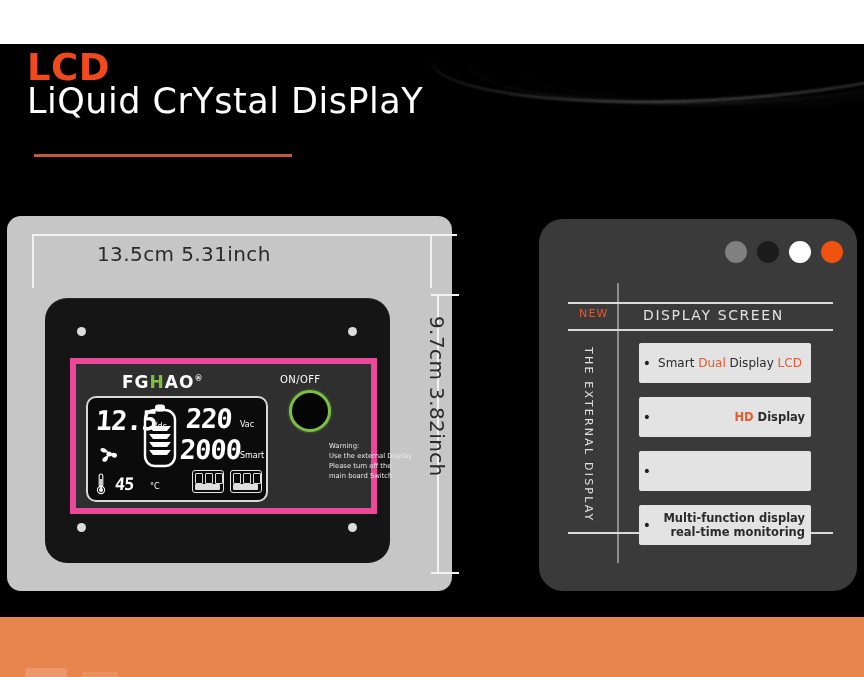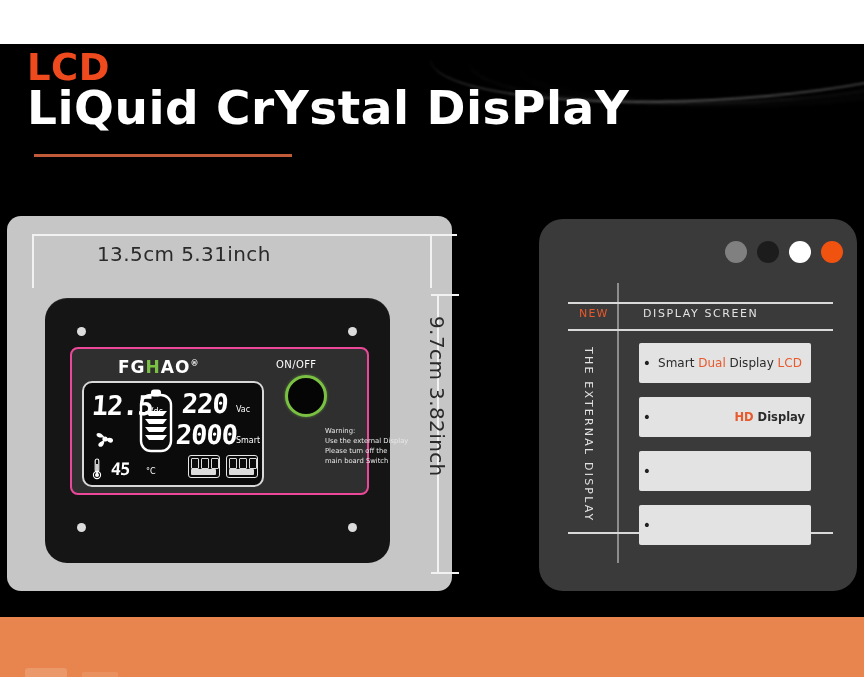--- a/index.html
+++ b/index.html
@@ -44,21 +44,21 @@
     filter:blur(2px);
   }
 
   
   .title-block{position:absolute;left:27px;top:6px;}
   .title-kicker{
     font-size:37px;font-weight:bold;line-height:0.95;
     color:#ef4a1e;letter-spacing:0.5px;
   }
   .title-main{
-    font-size:47px;font-weight:bold;line-height:1.05;
+    font-size:35px;font-weight:normal;line-height:1.05;
     color:#ffffff;letter-spacing:0.5px;margin-top:-2px;
   }
   .title-rule{
     position:absolute;left:34px;top:110px;width:258px;height:3px;
     background:#c05a38;
   }
 
   
   .left-panel{
     position:absolute;left:7px;top:172px;width:445px;height:375px;
@@ -93,22 +93,22 @@
   .screw{
     position:absolute;width:9px;height:9px;border-radius:50%;
     background:#dcdcdc;
   }
   .screw.tl{left:32px;top:29px;}
   .screw.tr{left:303px;top:29px;}
   .screw.bl{left:32px;top:225px;}
   .screw.br{left:303px;top:225px;}
 
   .face{
-    position:absolute;left:25px;top:49px;width:295px;height:144px;
-    background:#2f2f2f;border:2px solid #ec4899;border-radius:8px;
+    position:absolute;left:25px;top:60px;width:295px;height:144px;
+    background:#2f2f2f;border:6px solid #ec4899;border-radius:0;
   }
   .brand{
     position:absolute;left:46px;top:8px;
     font-size:17px;font-weight:bold;color:#ffffff;letter-spacing:1px;
   }
   .brand .g{color:#7ac143;}
   .brand .reg{
     font-size:8px;vertical-align:super;color:#ffffff;font-weight:bold;
   }
   .onoff-label{
@@ -183,21 +183,21 @@
   .hline-1{left:29px;top:83px;width:265px;height:1.5px;}
   .hline-2{left:29px;top:110px;width:265px;height:1.5px;}
   .hline-3{left:29px;top:313px;width:265px;height:1.5px;}
 
   .new-badge{
     position:absolute;left:40px;top:88px;
     font-size:11px;color:#e8592c;letter-spacing:1.2px;
   }
   .screen-head{
     position:absolute;left:104px;top:88px;
-    font-size:11px;color:#e2e2e2;letter-spacing:1.6px;
+    font-size:14px;color:#e2e2e2;letter-spacing:1.6px;
   }
   .vert-label{
     position:absolute;left:43px;top:128px;
     font-size:11px;color:#e2e2e2;letter-spacing:2.2px;
     writing-mode:vertical-rl;text-orientation:mixed;white-space:nowrap;
   }
 
   .features{position:absolute;left:100px;top:124px;width:172px;}
   .feat{
     background:#e3e3e3;border-radius:2px;
@@ -365,20 +365,21 @@
           </div>
           <div class="feat">
             <span class="bullet">•</span>
             <span class="ftext"><span class="or">HD</span><span> Display</span></span>
           </div>
           <div class="feat">
             <span class="bullet">•</span>
           </div>
           <div class="feat">
             <span class="bullet">•</span>
+            <span class="ftext"><span>Multi-function display</span><br><span>real-time monitoring</span></span>
           </div>
         </div>
     </div>
   </div>
 
   <div class="orange-band">
     <div class="band-ghost"></div>
     <div class="band-ghost2"></div>
   </div>
 </div>

